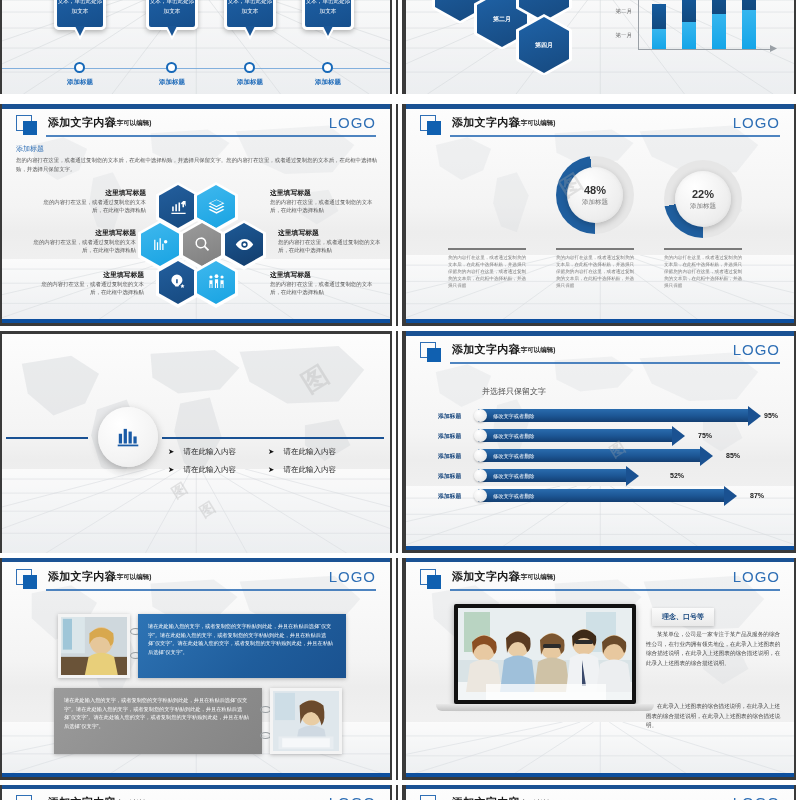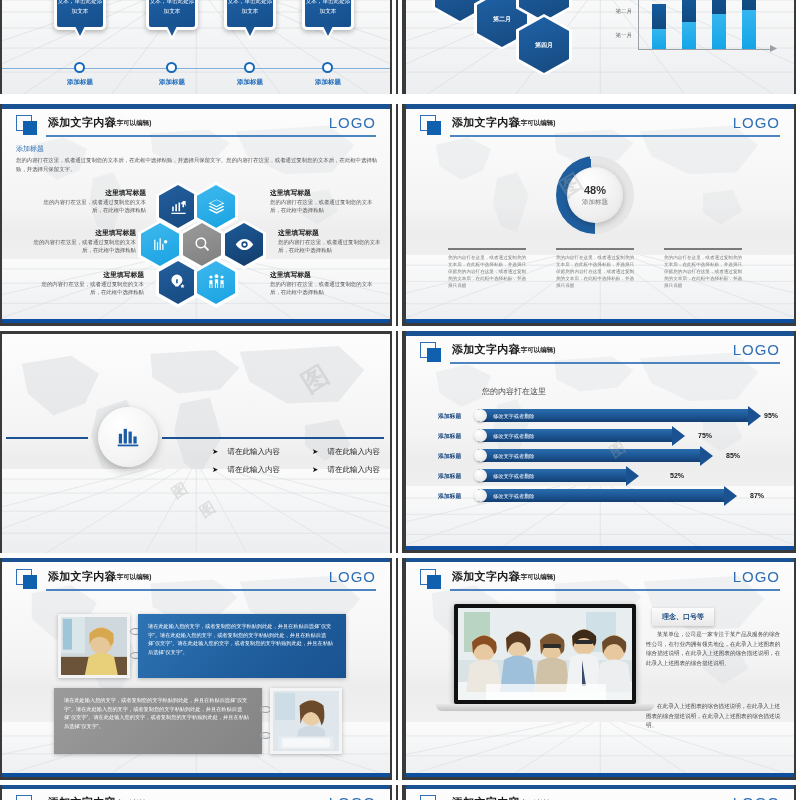--- a/index.html
+++ b/index.html
@@ -175,21 +175,21 @@
 
   
   .circ-badge {
     position: absolute; width: 60px; height: 60px; border-radius: 50%;
     background: radial-gradient(circle at 36% 28%, #ffffff 0%, #f3f3f3 65%, #e6e6e6 100%);
     box-shadow: 0 3px 8px rgba(0,0,0,.25);
     display: flex; align-items: center; justify-content: center;
   }
   .big-title { position: absolute; font-size: 21px; font-weight: bold; color: #111; }
   .sec-rule { position: absolute; height: 2.4px; background: #1a5294; }
-  .bullet-item { position: absolute; font-size: 7.5px; color: #222; margin-left: 44px; }
+  .bullet-item { position: absolute; font-size: 7.5px; color: #222; }
   .bullet-item .gt { color: #111; font-weight: bold; margin-right: 7px; }
 
   
   .ar-row { position: absolute; height: 13px; }
   .ar-lab { position: absolute; font-size: 5.8px; color: #14447c; font-weight: bold; }
   .ar-body {
     position: absolute; height: 13px;
     background: linear-gradient(180deg,#2566a8 0%, #1c5493 48%, #174madd 49%, #143f74 100%);
     background: linear-gradient(180deg,#2a6cae 0%, #1d5796 50%, #133f72 100%);
   }
@@ -596,20 +596,27 @@
     <div class="donut" style="left:150px; top:52px;">
       <div class="ring" style="background: conic-gradient(from 180deg, #1f5e9e 0turn 0.48turn, #e6e6e6 0.48turn 1turn);"></div>
       <div class="hole">
         <span class="pct">48%</span>
         <span class="sub">添加标题</span>
       </div>
     </div>
     <div class="d-rule" style="left:150px; top:144px;"></div>
     <div class="d-note" style="left:150px; top:150px;">您的内容打在这里，或者通过复制您的文本后，在此框中选择粘贴，并选择只保留您的内容打在这里，或者通过复制您的文本后，在此框中选择粘贴，并选择只保留</div>
 
+    <div class="donut" style="left:258px; top:56px;">
+      <div class="ring" style="background: conic-gradient(from 180deg, #1f5e9e 0turn 0.22turn, #e6e6e6 0.22turn 1turn);"></div>
+      <div class="hole">
+        <span class="pct">22%</span>
+        <span class="sub">添加标题</span>
+      </div>
+    </div>
     <div class="d-rule" style="left:258px; top:144px;"></div>
     <div class="d-note" style="left:258px; top:150px;">您的内容打在这里，或者通过复制您的文本后，在此框中选择粘贴，并选择只保留您的内容打在这里，或者通过复制您的文本后，在此框中选择粘贴，并选择只保留</div>
 
     <div class="botbar"></div>
     <div class="botbar2"></div>
   </div>
 
   <div class="slide" style="left:0px; top:331px; height:222px;">
     <div class="canvas"></div>
     <div class="topbar" style="background:#3a3a3a;height:3px;"></div>
@@ -716,21 +723,21 @@
 
     <div class="s-head">
       <span class="hdr-sq-outline"></span>
       <span class="hdr-sq-fill"></span>
       <span class="hdr-title">添加文字内容</span>
       <span class="hdr-sub" style="left:92px;">(文字可以编辑)</span>
       <span class="hdr-logo">LOGO</span>
       <span class="hdr-rule"></span>
     </div>
 
-    <div class="kw-title" style="left:76px; top:55px;">您的内容打在这里</div>
+    <div class="kw-title" style="left:76px; top:55px;">并选择只保留文字</div>
 
     <div class="ar-row" style="left:0; top:78px; width:100%;">
       <span class="ar-lab" style="left:32px; top:3px;">添加标题</span>
       <span class="ar-body" style="left:72px; top:0; width:270px;"></span>
       <span class="ar-head" style="left:342px; top:-3.5px;"></span>
       <span class="ar-ball" style="left:68px; top:0;"></span>
       <span class="ar-cap" style="left:87px; top:4px;">修改文字或者删除</span>
       <span class="ar-pct" style="left:358px; top:3px;">95%</span>
     </div>
 

